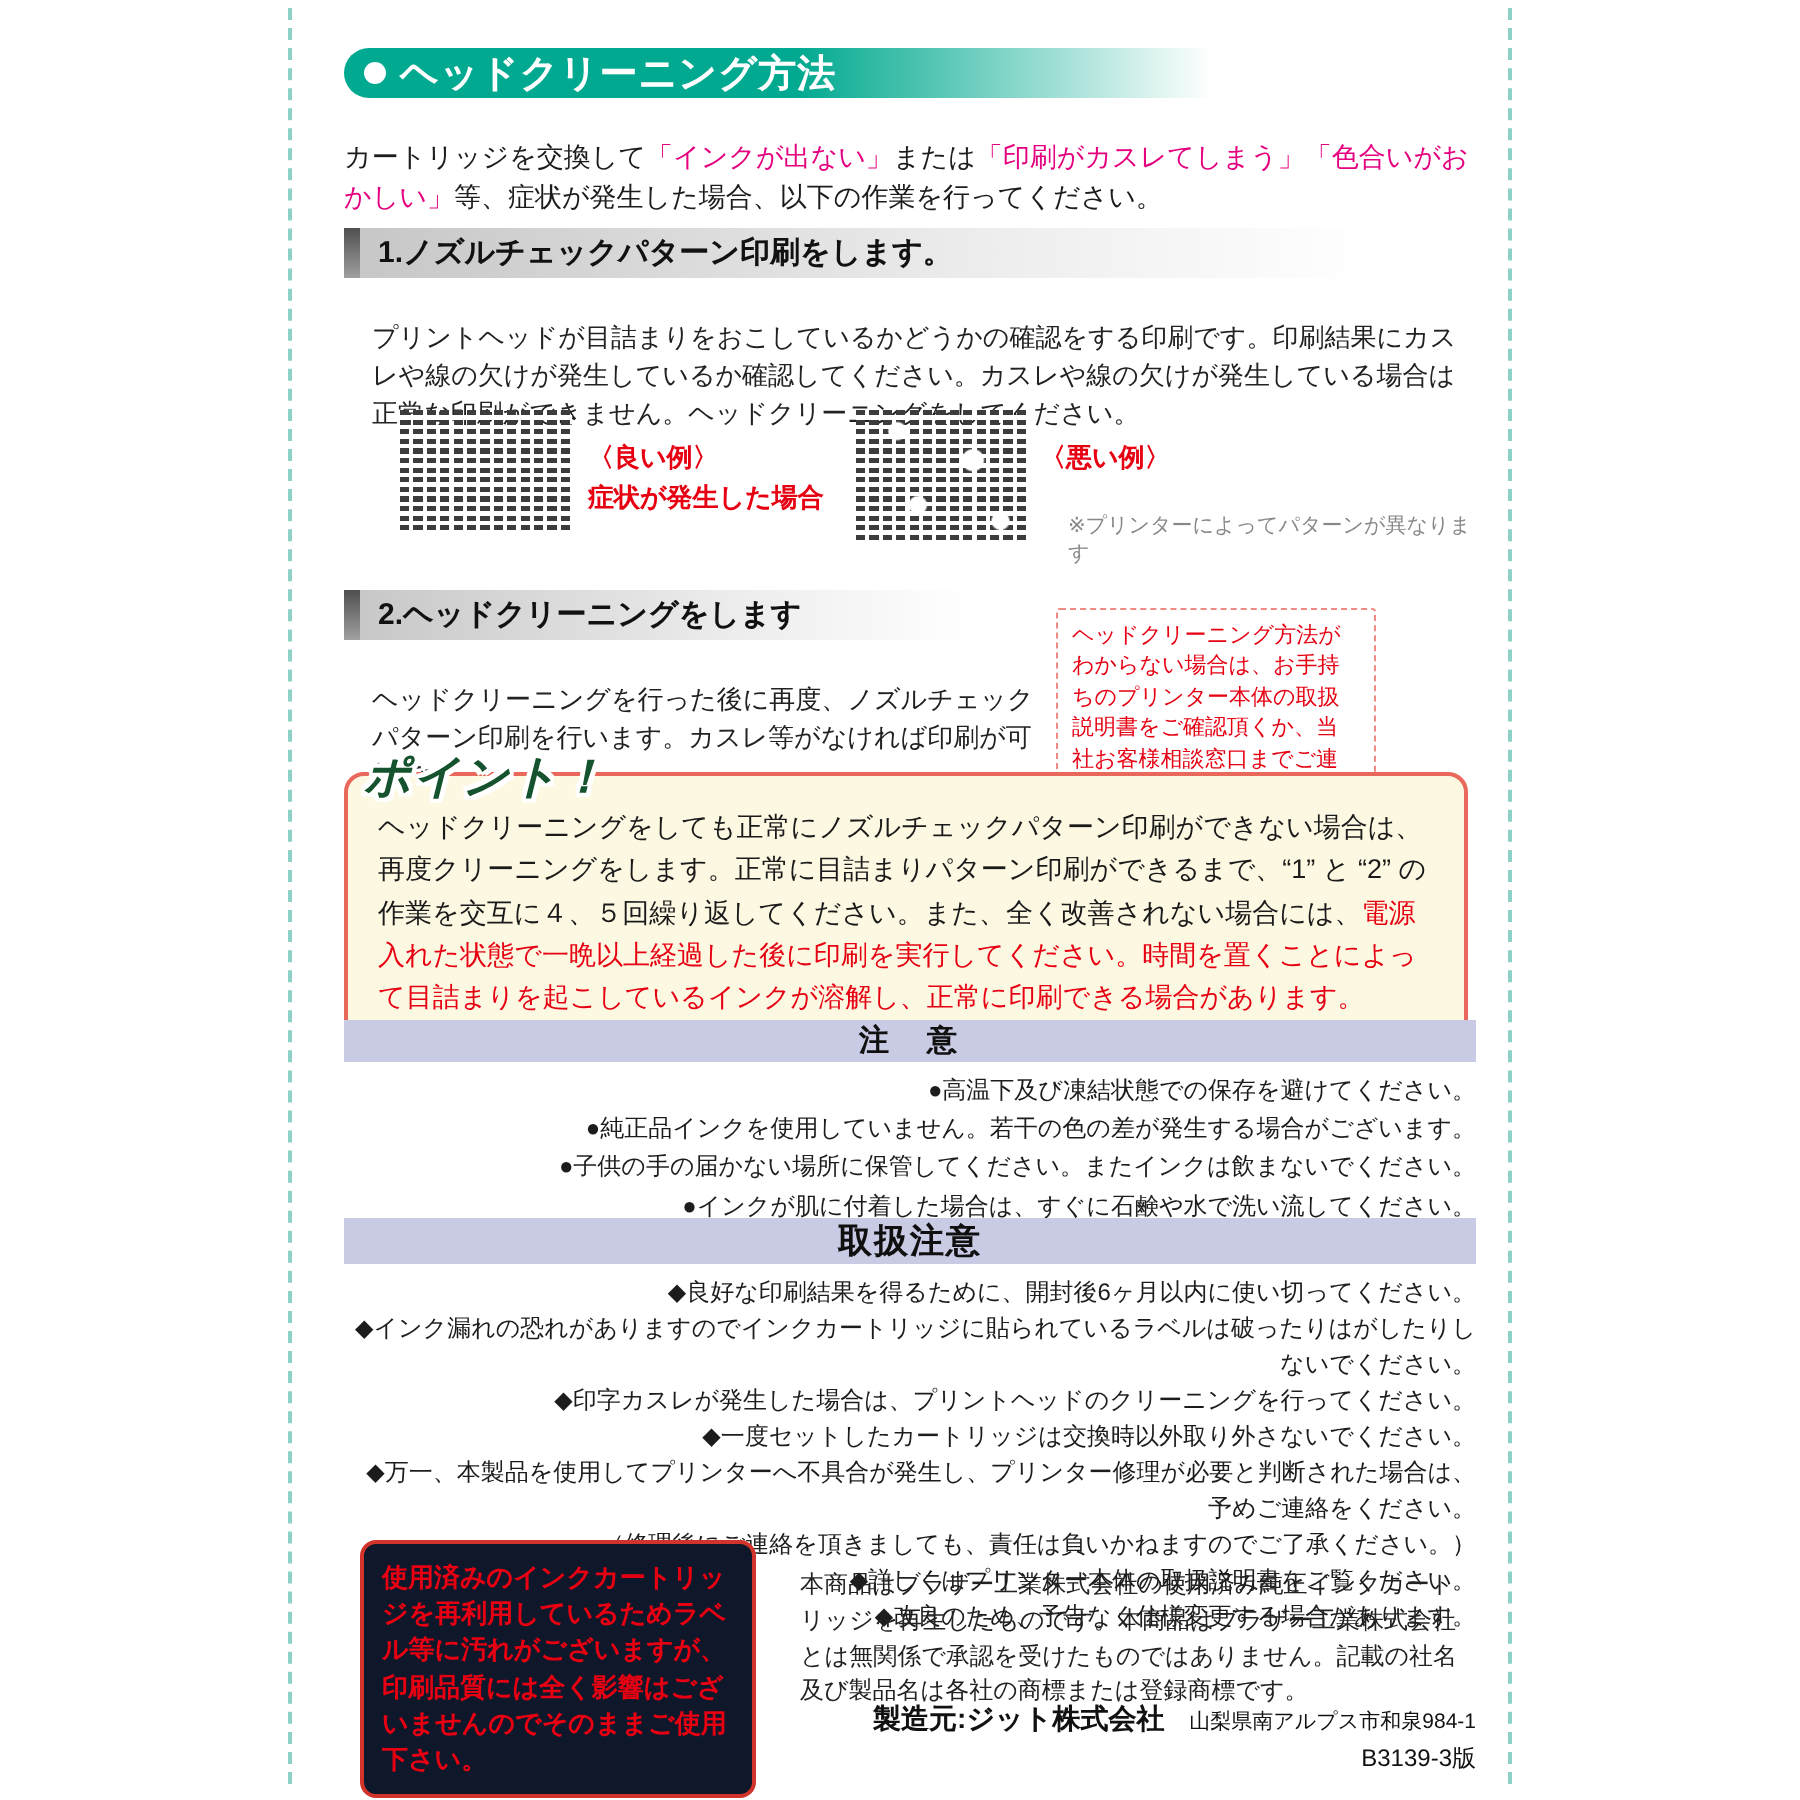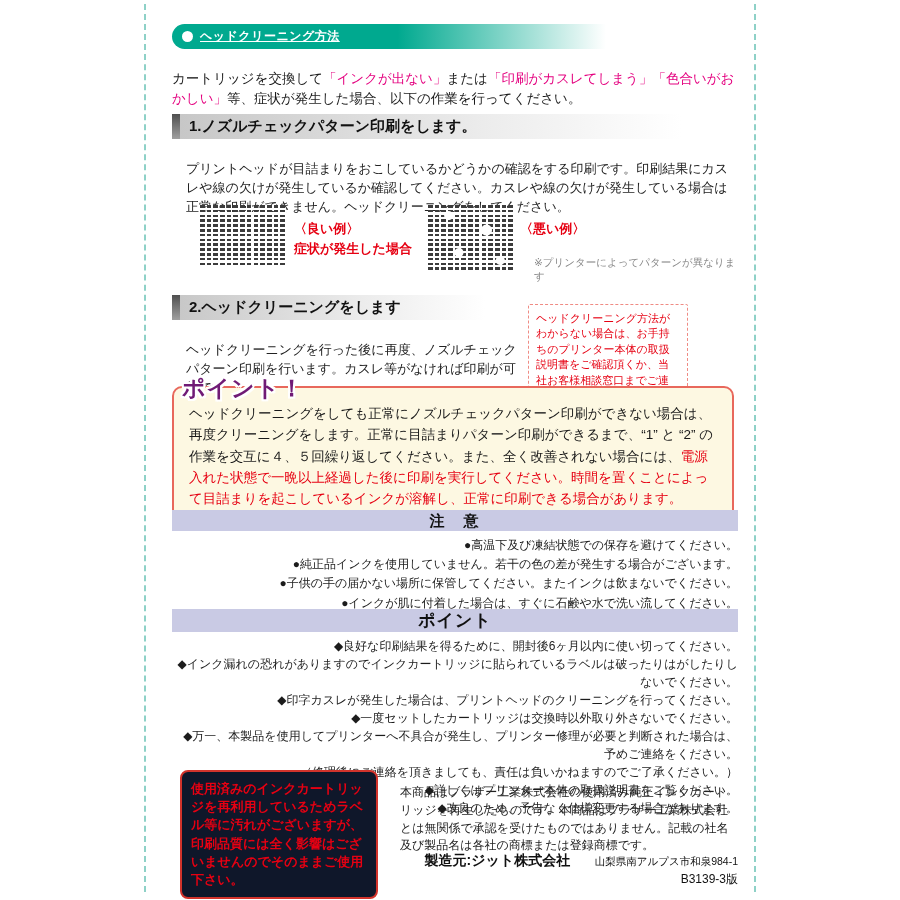--- a/index.html
+++ b/index.html
@@ -13,21 +13,21 @@
   .content{position:absolute;left:172px;top:0;width:566px;height:900px;}
 
   
   .banner{
     position:absolute;left:0;top:24px;width:434px;height:25px;
     border-radius:13px 0 0 13px;
     background:linear-gradient(to right,#00a98f 0%,#00a98f 52%,rgba(0,169,143,0) 100%);
     display:flex;align-items:center;padding-left:10px;box-sizing:border-box;
   }
   .banner .dot{width:11px;height:11px;border-radius:50%;background:#fff;margin-right:7px;flex:0 0 auto;}
-  .banner .t{color:#fff;font-weight:bold;font-size:12px;letter-spacing:0.5px;white-space:nowrap;text-decoration:underline;}
+  .banner .t{color:#fff;font-weight:bold;font-size:19px;letter-spacing:0.5px;white-space:nowrap;}
 
   .intro{position:absolute;left:0;top:55px;width:566px;font-size:13.5px;line-height:1.5;}
   .magenta{color:#e4007f;}
 
   
   .step-header{position:absolute;left:0;height:25px;display:flex;align-items:center;
     background:linear-gradient(to right,#c6c6c6 0%,#ececec 55%,#ffffff 90%);}
   .step-header .accent{width:8px;height:25px;background:linear-gradient(#4f4f4f,#a0a0a0);margin-right:9px;flex:0 0 auto;}
   .step-header .t{font-size:15px;font-weight:bold;color:#111;white-space:nowrap;}
   #step1-header{top:114px;width:566px;}
@@ -70,23 +70,24 @@
   }
 
   
   .point-box{
     position:absolute;left:0;top:386px;width:562px;box-sizing:border-box;
     background:#fdf8e2;border:2px solid #e8685c;border-radius:10px;
     padding:15px 13px 11px 15px;
   }
   .point-title{
     position:absolute;top:-15px;left:8px;
-    font-size:23px;font-weight:bold;color:#701a75;letter-spacing:1px;white-space:nowrap;
+    font-size:23px;font-weight:bold;color:#14532d;letter-spacing:1px;white-space:nowrap;
     text-shadow:-2px -2px 0 #fff,2px -2px 0 #fff,-2px 2px 0 #fff,2px 2px 0 #fff,
                  0 -2px 0 #fff,0 2px 0 #fff,-2px 0 0 #fff,2px 0 0 #fff;
+    font-style:italic;
   }
   .point-body{font-size:13.5px;line-height:1.58;color:#1a1a1a;}
   .red{color:#e60012;}
 
   
   .bar{
     position:absolute;left:0;width:566px;background:#c9cae4;text-align:center;
     font-weight:bold;color:#101010;
   }
   #caution-bar{top:510px;height:21px;line-height:21px;font-size:15px;letter-spacing:2px;}
@@ -98,21 +99,21 @@
 
   
   .reuse-box{
     position:absolute;left:8px;top:770px;width:198px;box-sizing:border-box;
     border:2px solid #d2332b;border-radius:8px;padding:8px 9px;
     color:#e60012;font-size:13px;font-weight:bold;line-height:1.4;background:#0f172a;
   }
   .disclaimer{position:absolute;left:228px;top:772px;width:338px;font-size:12px;line-height:1.48;color:#222;}
   .mfr-row{position:absolute;left:0;top:851px;width:566px;text-align:right;white-space:nowrap;}
   .mfr-name{font-size:14px;font-weight:bold;color:#111;}
-  .mfr-addr{font-size:10.5px;color:#111;margin-left:20px;}
+  .mfr-addr{font-size:10.5px;color:#111;margin-left:8px;}
   .version{position:absolute;left:0;top:871px;width:566px;text-align:right;font-size:12px;color:#111;}
 </style>
 </head>
 <body>
 
 <div class="vrule left"></div>
 <div class="vrule right"></div>
 
 <div class="content">
 
@@ -156,21 +157,21 @@
 
   <div class="bar" id="caution-bar">注　意</div>
   <ul class="plain" id="caution-list">
 
   <li>●高温下及び凍結状態での保存を避けてください。</li>
       <li>●純正品インクを使用していません。若干の色の差が発生する場合がございます。</li>
       <li>●子供の手の届かない場所に保管してください。またインクは飲まないでください。</li>
       <li>●インクが肌に付着した場合は、すぐに石鹸や水で洗い流してください。</li>
     </ul>
 
-  <div class="bar" id="handling-bar">ポイント</div>
+  <div class="bar" id="handling-bar">取扱注意</div>
   <ul class="plain" id="handling-list">
 
   <li>◆良好な印刷結果を得るために、開封後6ヶ月以内に使い切ってください。</li>
       <li>◆インク漏れの恐れがありますのでインクカートリッジに貼られているラベルは破ったりはがしたりしないでください。</li>
       <li>◆印字カスレが発生した場合は、プリントヘッドのクリーニングを行ってください。</li>
       <li>◆一度セットしたカートリッジは交換時以外取り外さないでください。</li>
       <li>◆万一、本製品を使用してプリンターへ不具合が発生し、プリンター修理が必要と判断された場合は、予めご連絡をください。</li>
       <li>（修理後にご連絡を頂きましても、責任は負いかねますのでご了承ください。）</li>
       <li>◆詳しくはプリンター本体の取扱説明書をご覧ください。</li>
       <li>◆改良のため、予告なく仕様変更する場合があります。</li>

